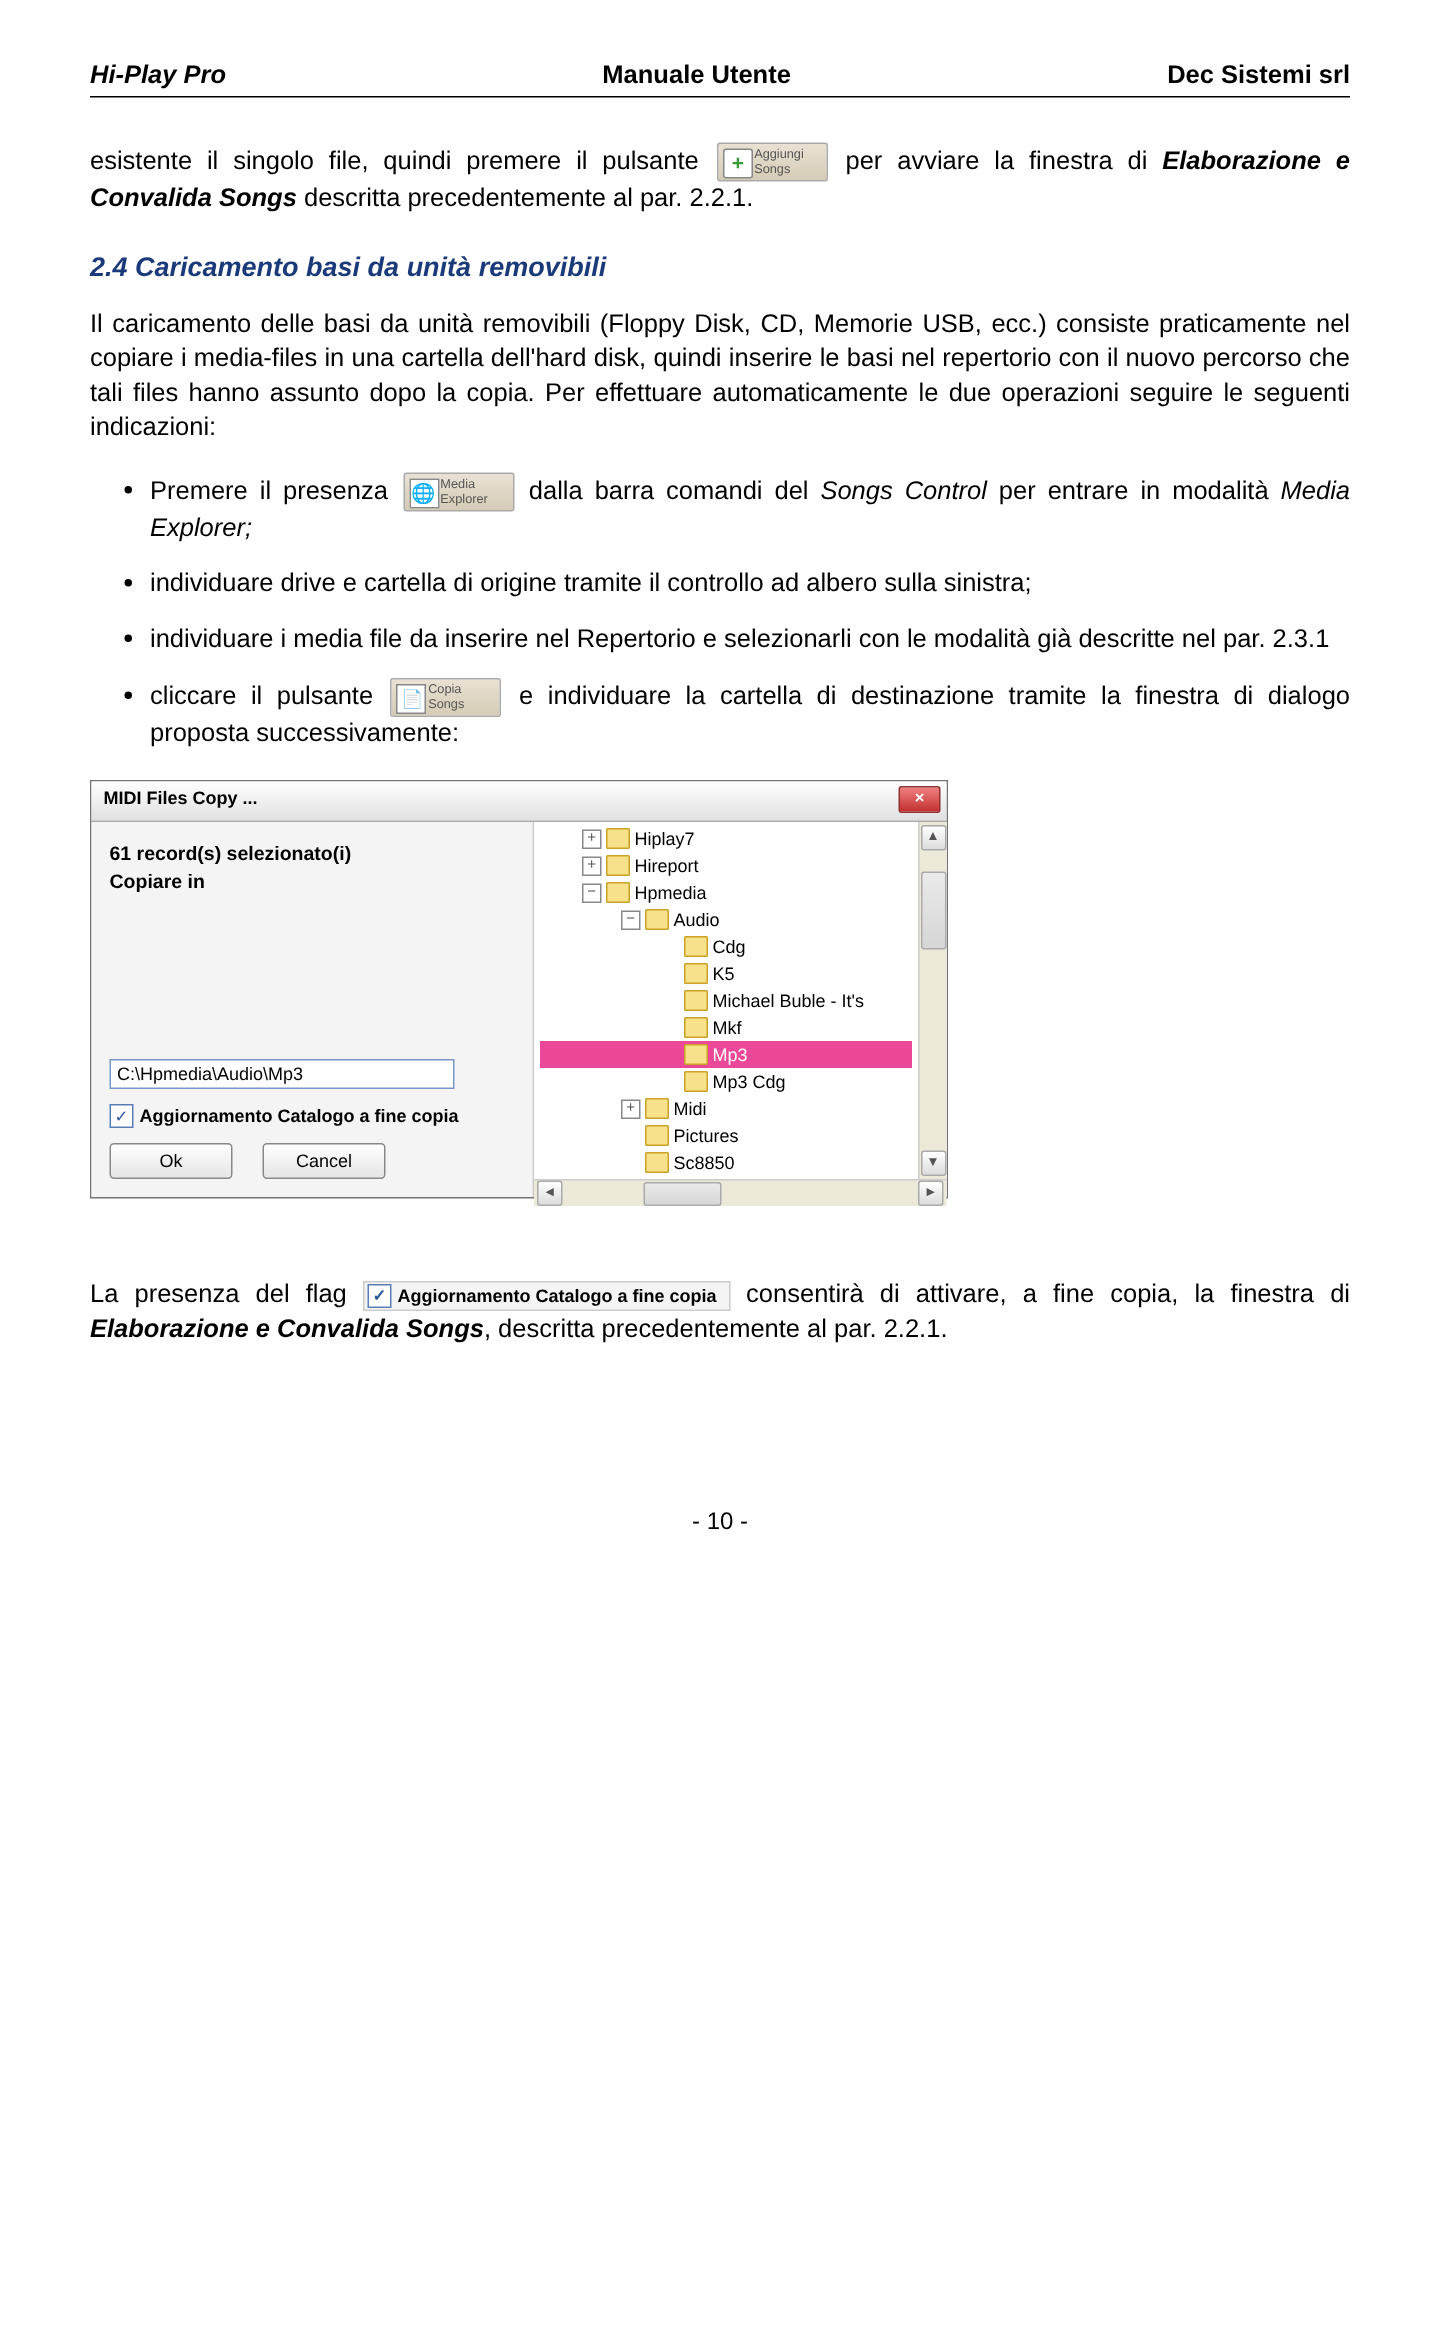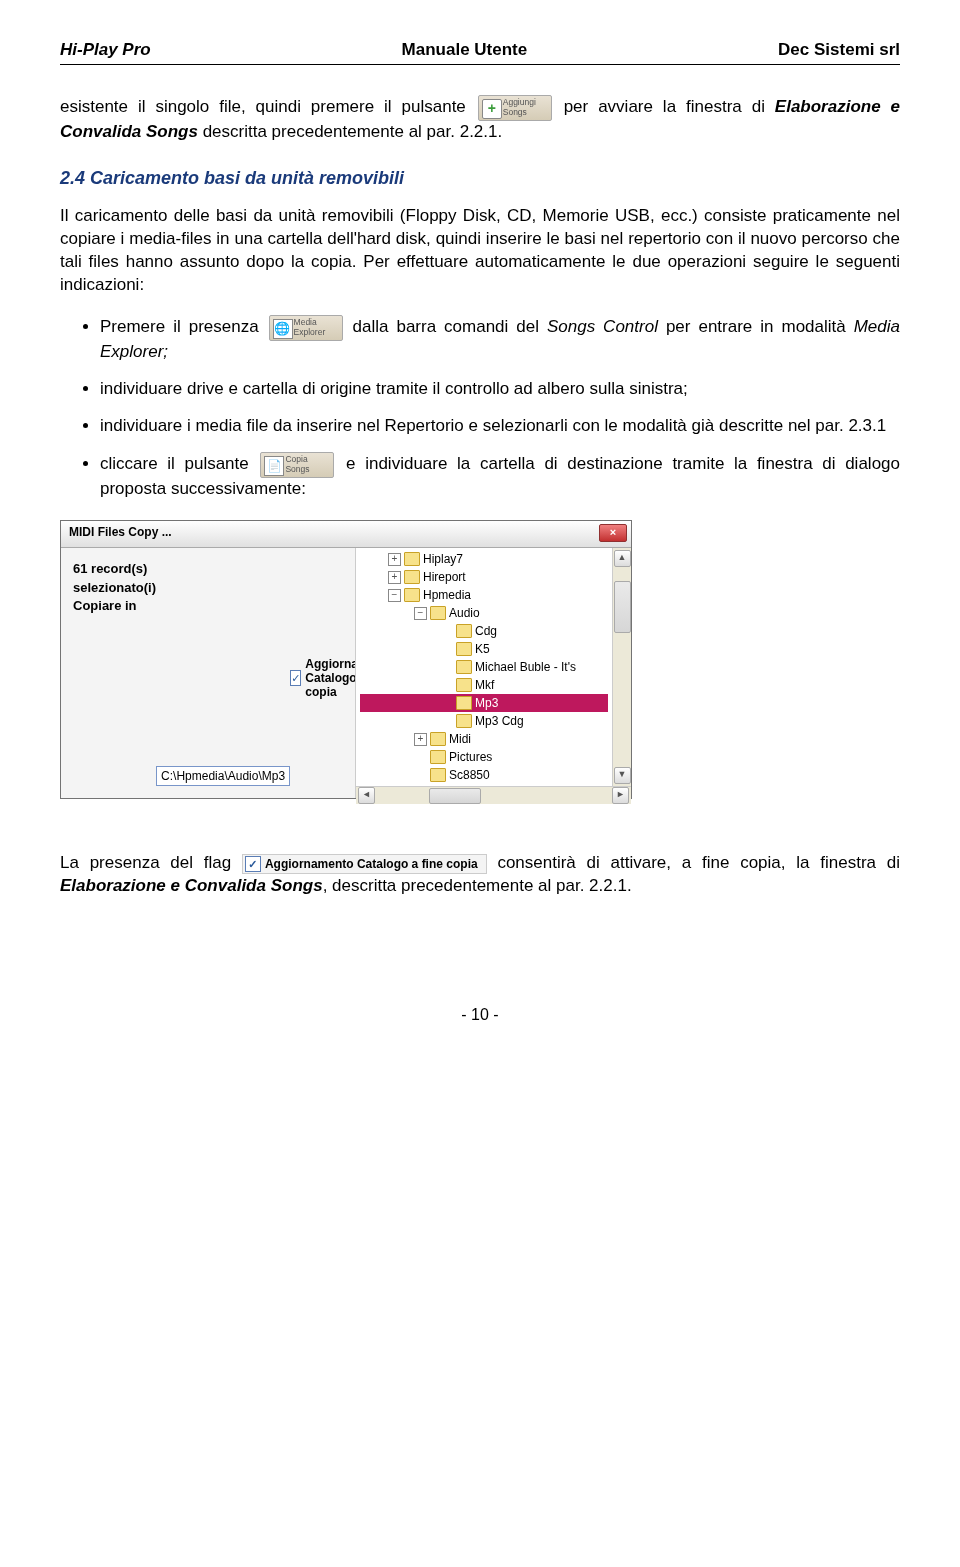--- a/index.html
+++ b/index.html
@@ -150,20 +150,21 @@
   }
   .dlg-body {
     display: flex;
     height: 250px;
     background: #f4f4f4;
   }
   .dlg-left {
     width: 270px;
     padding: 12px;
     display: flex;
+    flex-direction: column;
   }
   .dlg-left .summary {
     font-weight: bold;
     font-size: 13px;
     line-height: 1.4;
     margin-bottom: 60px;
   }
   .dlg-left .pathbox {
     border: 1.5px solid #7895c9;
     background: #fff;
@@ -218,21 +219,21 @@
   }
   .tree-row {
     display: flex;
     align-items: center;
     height: 18px;
     gap: 3px;
     white-space: nowrap;
   }
   .tree-row .fold { width: 14px; height: 12px; background: #f7e28b; border: 1px solid #c9a227; border-radius: 1px; display: inline-block; }
   .tree-row .tog { width: 11px; height: 11px; border: 1px solid #888; font-size: 10px; text-align: center; line-height: 10px; display: inline-block; background:#fff; color:#555;}
-  .tree-row.sel { background: #be185d; color: #fff; }
+  .tree-row.sel { background: #ec4899; color: #fff; }
   .tree-row.sel .fold { background: #f7e28b; }
   .indent2 { padding-left: 28px; }
   .indent3 { padding-left: 54px; }
   .indent4 { padding-left: 80px; }
   .vscroll {
     width: 18px;
     background: #ece9d8;
     border-left: 1px solid #ccc;
     display: flex;
     flex-direction: column;

